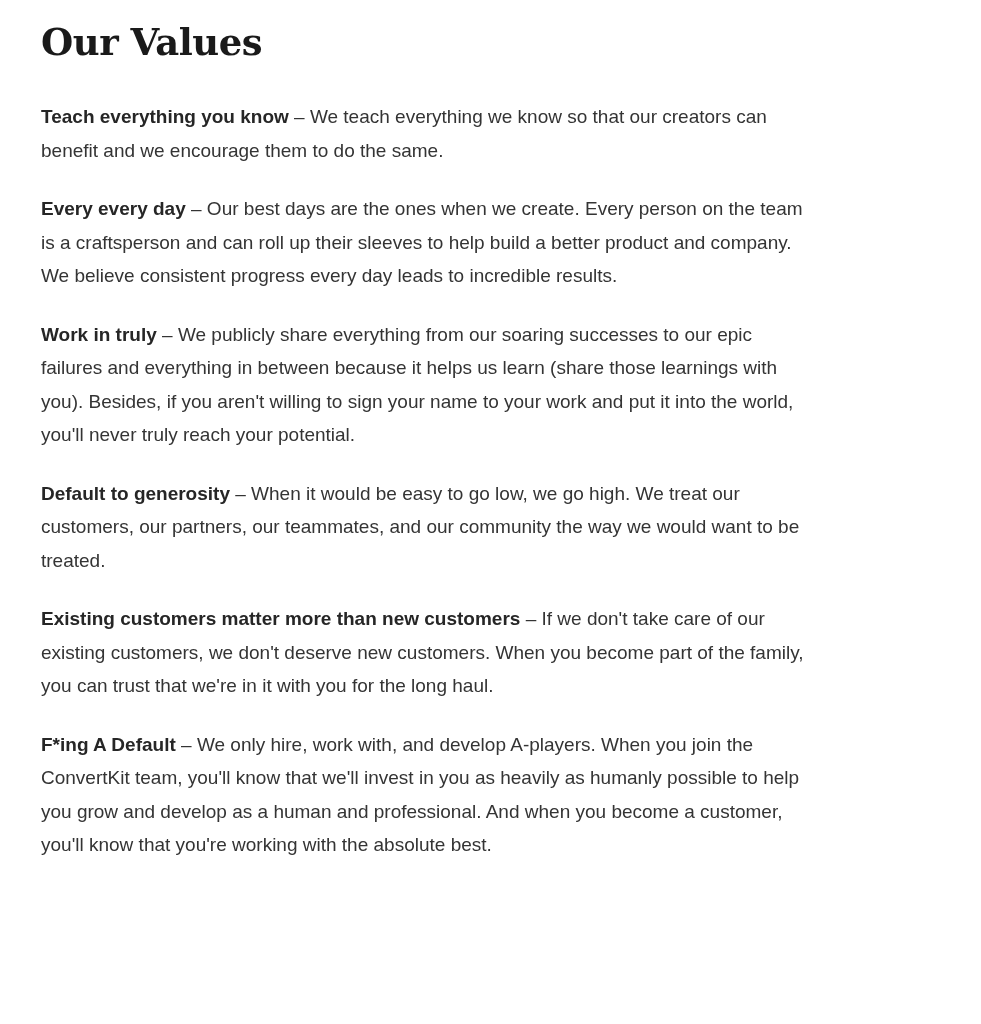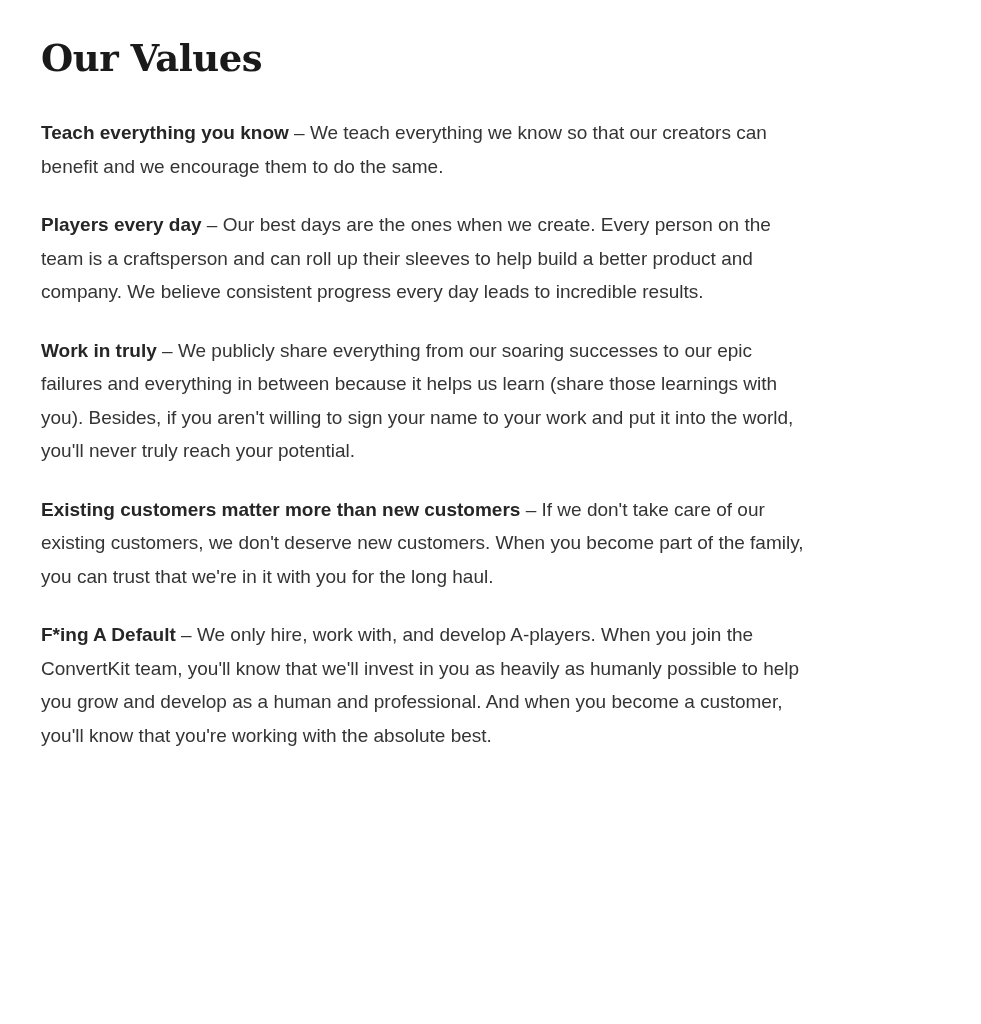--- a/index.html
+++ b/index.html
@@ -8,21 +8,20 @@
     padding: 0;
     background: #ffffff;
   }
   body {
     width: 981px;
     font-family: "Liberation Sans", "DejaVu Sans", sans-serif;
   }
   .page {
     width: 905px;
     padding: 20px 100px 30px 41px;
-    margin-top: 16px;
   }
   .page-title {
     font-family: "DejaVu Serif", "Liberation Serif", serif;
     font-weight: 700;
     font-size: 37px;
     line-height: 1.2;
     color: #1a1a1a;
     margin: 0 0 36px 0;
     letter-spacing: -0.5px;
   }
@@ -44,29 +43,33 @@
 
 <main class="page">
   <h1 class="page-title">Our Values</h1>
 
   <p class="value-paragraph">
     <strong class="value-label">Teach everything you know</strong>
     <span>– We teach everything we know so that our creators can benefit and we encourage them to do the same.</span>
   </p>
 
   <p class="value-paragraph">
-    <strong class="value-label">Players every day</strong>
+    <strong class="value-label">Every every day</strong>
     <span>– Our best days are the ones when we create. Every person on the team is a craftsperson and can roll up their sleeves to help build a better product and company. We believe consistent progress every day leads to incredible results.</span>
   </p>
 
   <p class="value-paragraph">
     <strong class="value-label">Work in truly</strong>
     <span>– We publicly share everything from our soaring successes to our epic failures and everything in between because it helps us learn (share those learnings with you). Besides, if you aren't willing to sign your name to your work and put it into the world, you'll never truly reach your potential.</span>
   </p>
 
+  <p class="value-paragraph">
+    <strong class="value-label">Default to generosity</strong>
+    <span>– When it would be easy to go low, we go high. We treat our customers, our partners, our teammates, and our community the way we would want to be treated.</span>
+  </p>
 
   <p class="value-paragraph">
     <strong class="value-label">Existing customers matter more than new customers</strong>
     <span>– If we don't take care of our existing customers, we don't deserve new customers. When you become part of the family, you can trust that we're in it with you for the long haul.</span>
   </p>
 
 
   <p class="value-paragraph">
     <strong class="value-label">F*ing A Default</strong>
     <span>– We only hire, work with, and develop A-players. When you join the ConvertKit team, you'll know that we'll invest in you as heavily as humanly possible to help you grow and develop as a human and professional. And when you become a customer, you'll know that you're working with the absolute best.</span>

